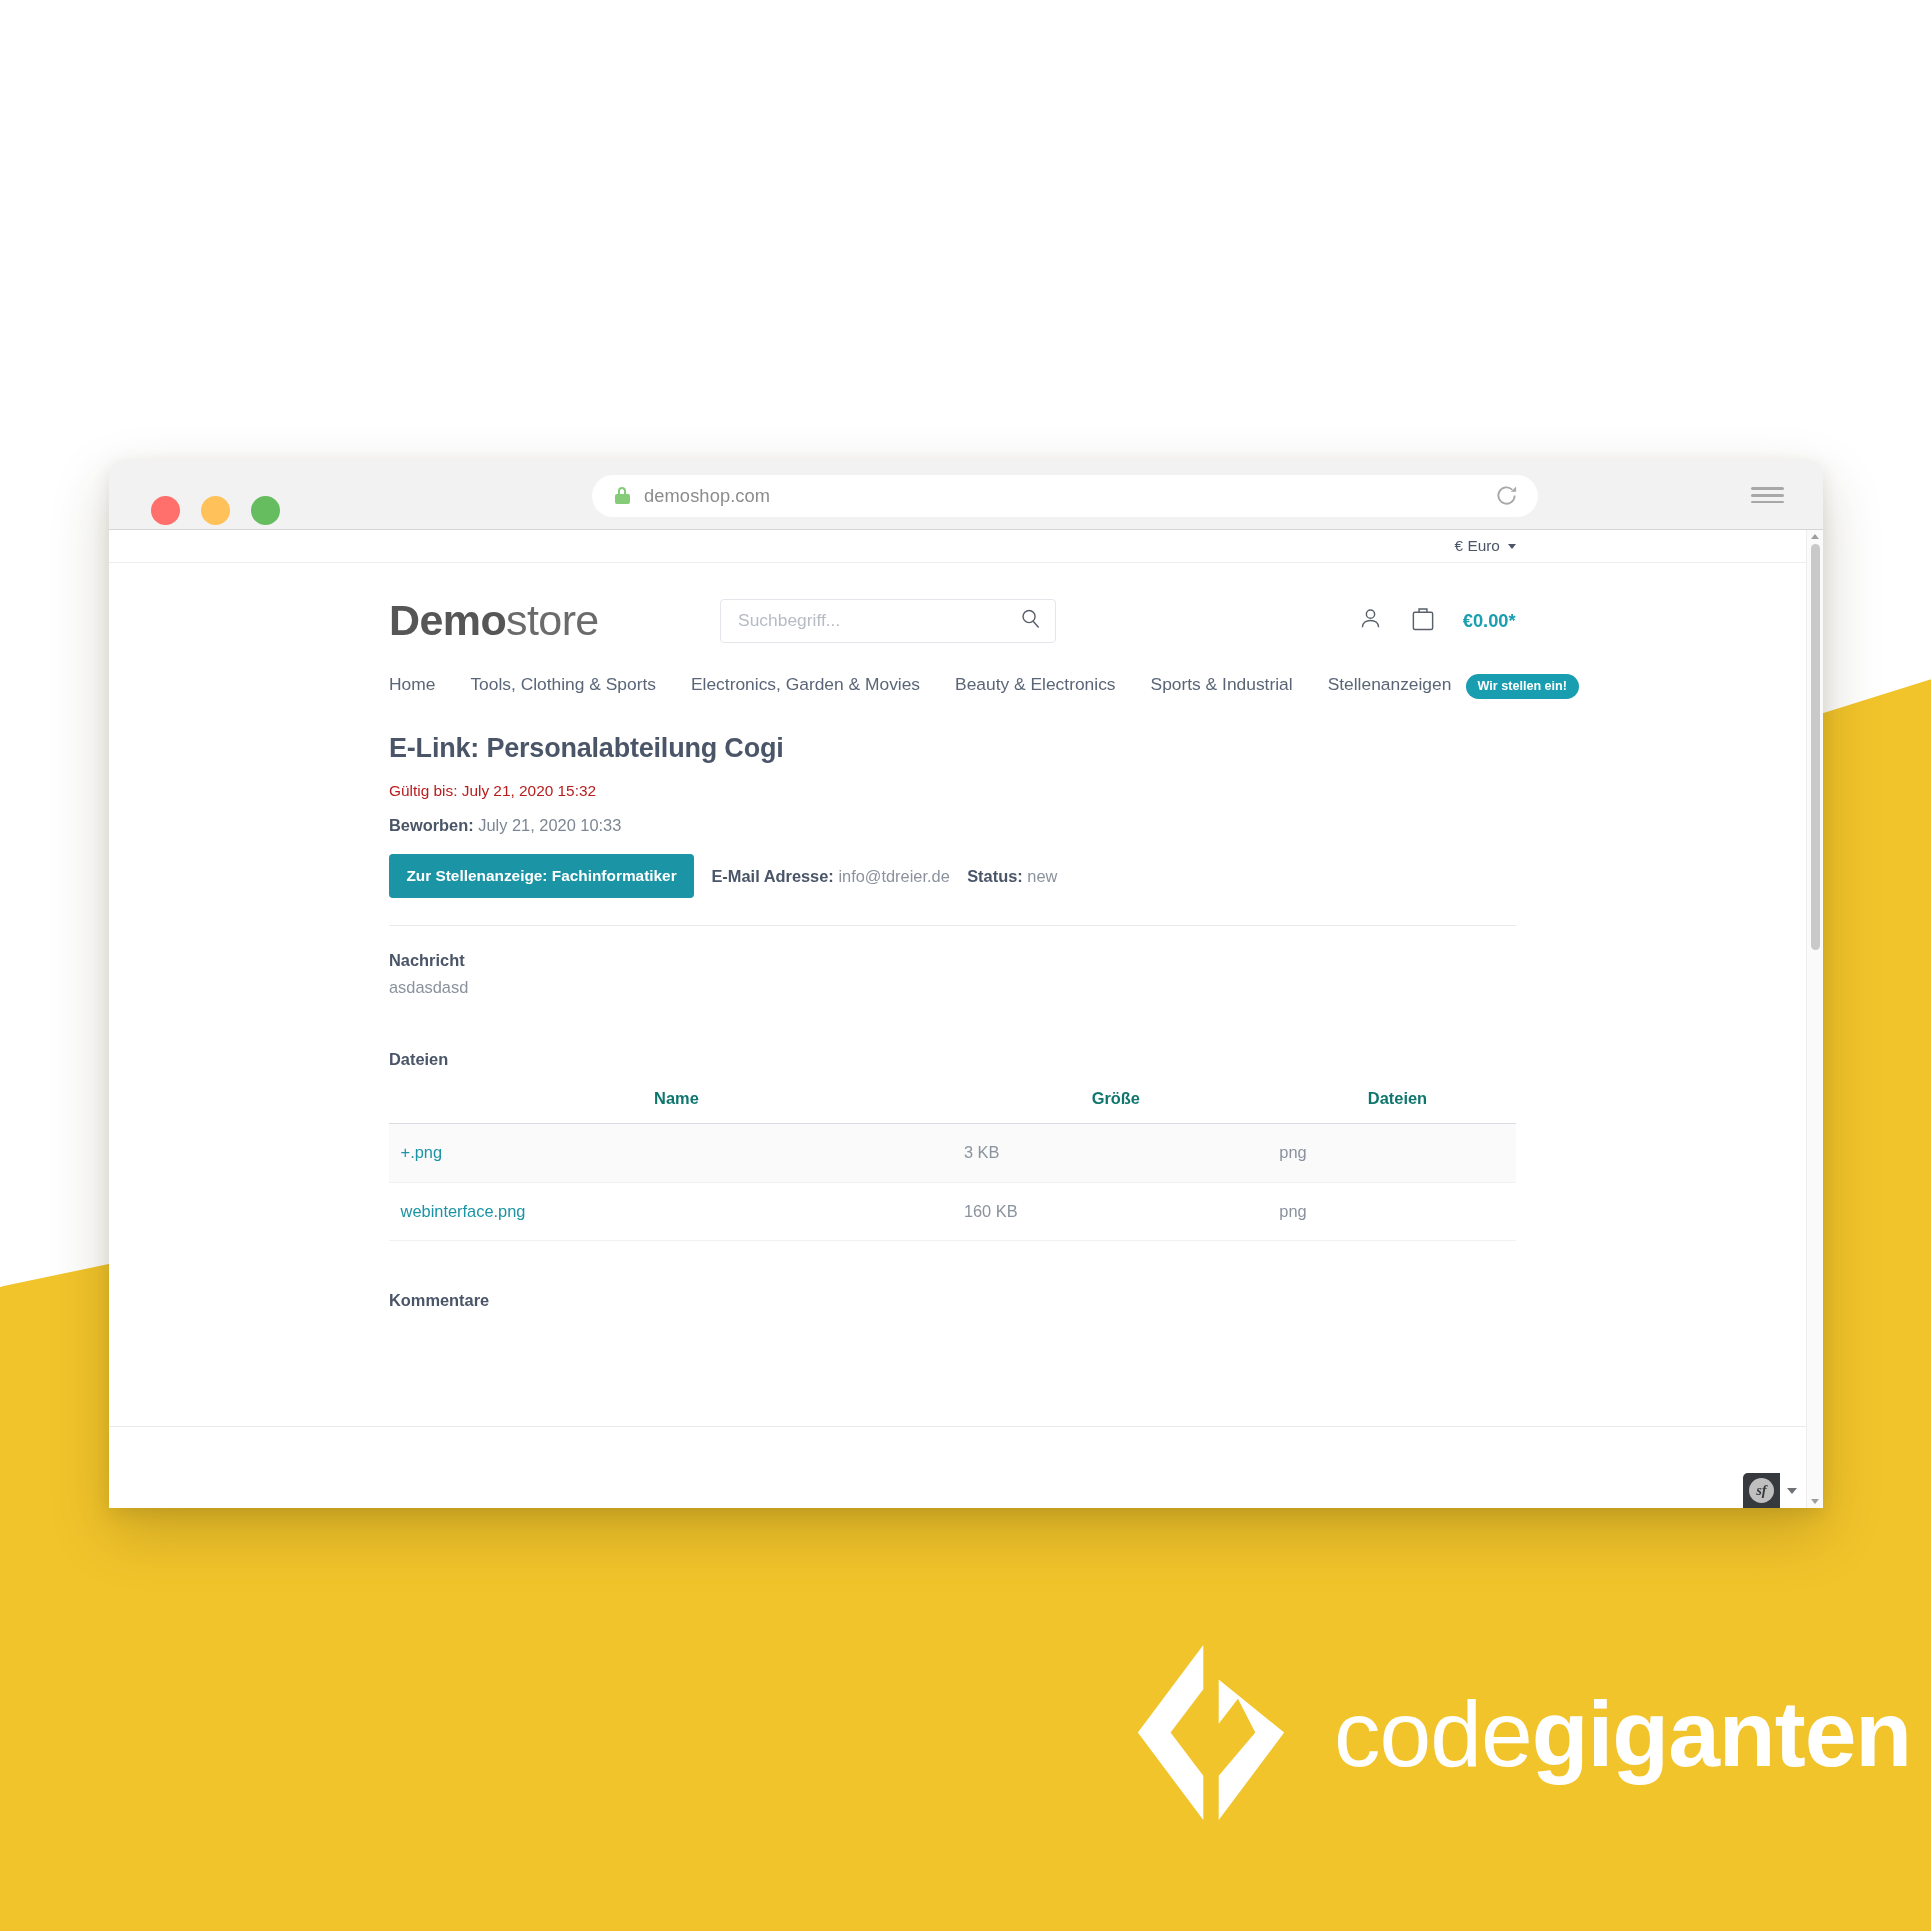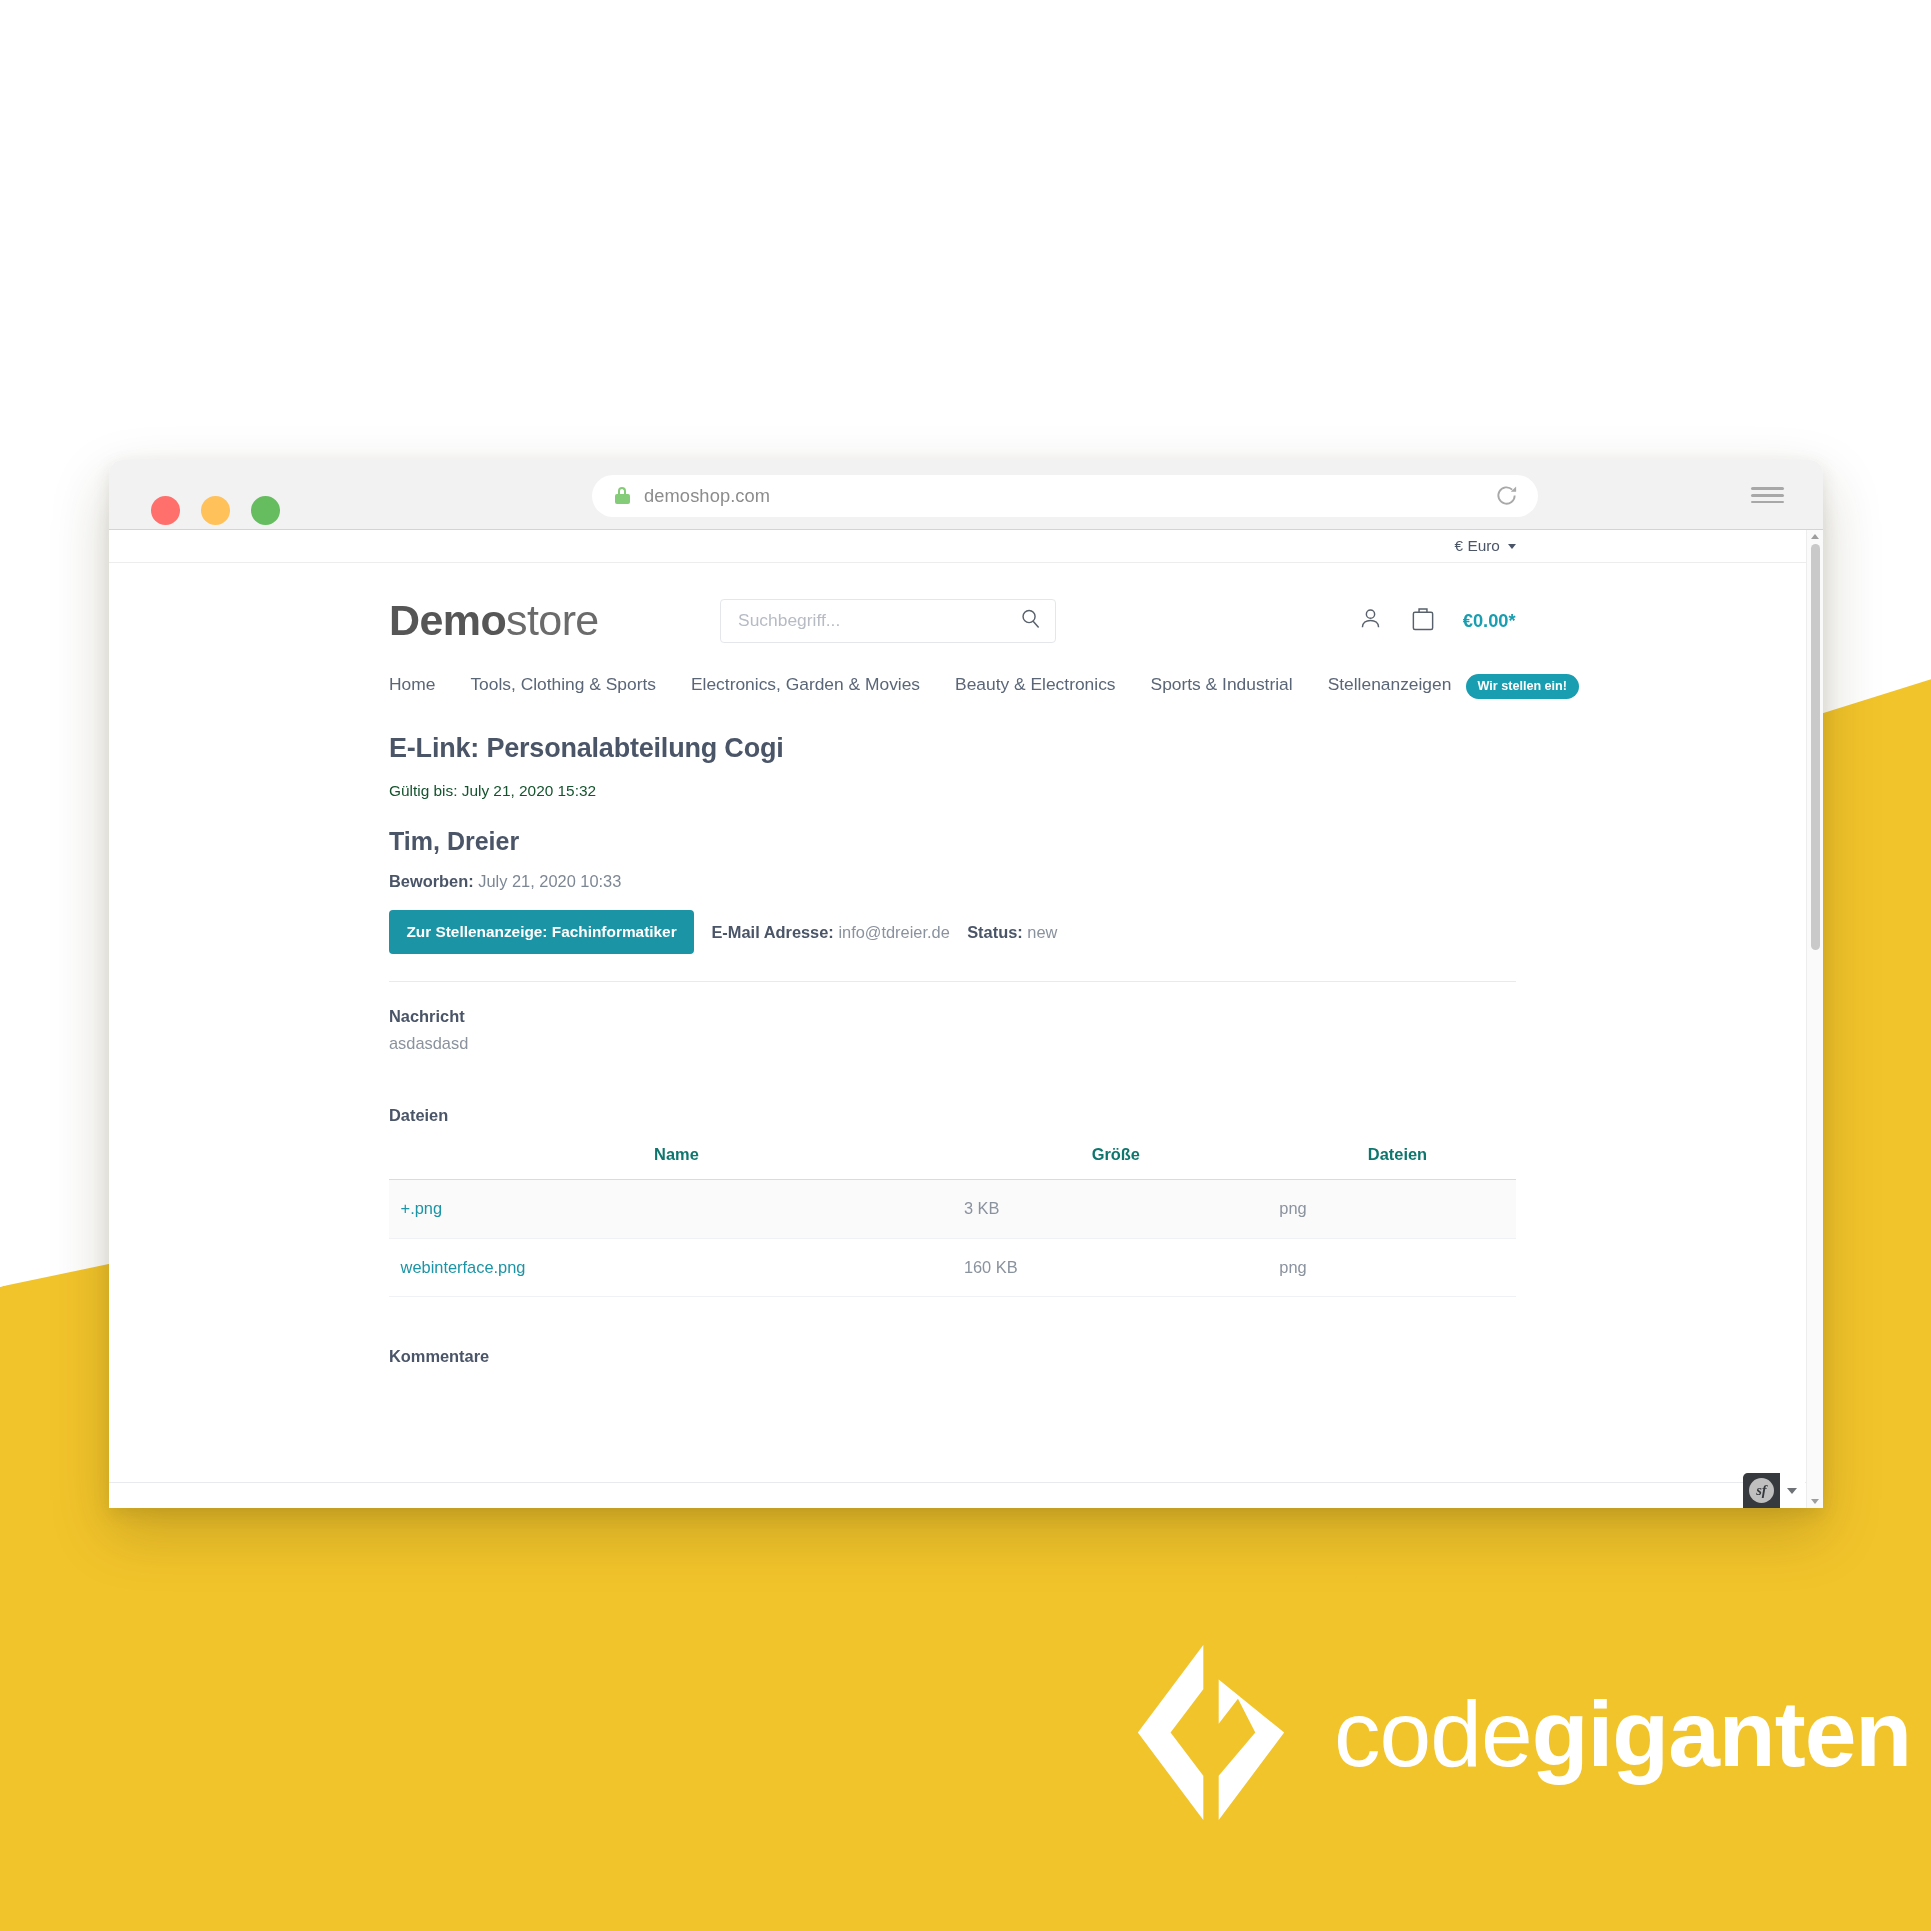--- a/index.html
+++ b/index.html
@@ -224,21 +224,21 @@
     margin-left: 9.7px;
   }
 
   
   .content { padding: 17.4px 290px 0 280px; }
 
   h1.page-title {
     font-size: 27px; font-weight: bold; color: #4A5568;
     letter-spacing: -0.2px;
   }
-  .valid-until { margin-top: 17.4px; font-size: 15.4px; color: #14532d; }
+  .valid-until { margin-top: 17.4px; font-size: 15.4px; color: #b91c1c; }
   h2.applicant {
     margin-top: 27px;
     font-size: 25px; font-weight: bold; color: #4A5568;
   }
   .applied { margin-top: 16.4px; font-size: 16.4px; color: #7D8794; }
   .applied b { color: #4A5568; }
 
   .meta-row {
     margin-top: 19.3px;
     display: flex; align-items: center; gap: 17.4px;
@@ -428,21 +428,20 @@
           <span class="item">
             <span>Stellenanzeigen</span>
             <span class="badge">Wir stellen ein!</span>
           </span>
         </div>
 
         <div class="content">
           <h1 class="page-title">E-Link: Personalabteilung Cogi</h1>
           <div class="valid-until">Gültig bis: July 21, 2020 15:32</div>
 
-          <h2 class="applicant">Tim, Dreier</h2>
           <div class="applied">
             <b>Beworben:</b>
             <span>July 21, 2020 10:33</span>
           </div>
 
           <div class="meta-row">
             <button class="btn-primary">Zur Stellenanzeige: Fachinformatiker</button>
             <span>
               <b>E-Mail Adresse:</b>
               <span>info@tdreier.de</span>

